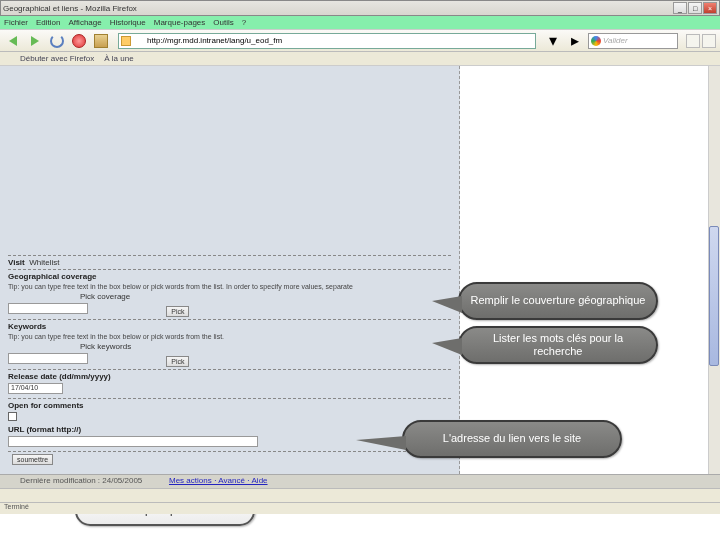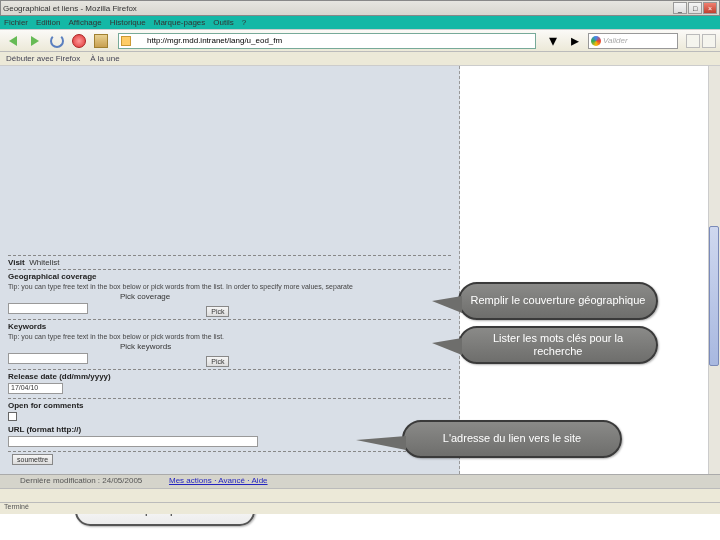--- a/index.html
+++ b/index.html
@@ -1,47 +1,47 @@
 <!DOCTYPE html>
 <html><head>
 <meta charset="utf-8">
 <style>
 *{box-sizing:border-box;margin:0;padding:0;font-family:Tahoma,Arial,sans-serif}
 body{width:720px;height:540px;background:#fff;overflow:hidden;position:relative}
 .titlebar{height:16px;background:linear-gradient(#e6e5e0,#d8d6cf);border:1px solid #888;display:flex;align-items:center;font-size:8px;padding:0 2px}
 .titlebar .title{flex:1;color:#333}
 .win-btn{width:14px;height:12px;background:linear-gradient(#f5f5f5,#ddd);border:1px solid #999;margin-left:1px;display:flex;align-items:center;justify-content:center;font-size:7px}
 .win-close{background:linear-gradient(#f08070,#c04030);color:#fff}
-.menubar{height:14px;background:#14b8a6;border-bottom:1px solid #ccc;display:flex;align-items:center;font-size:8px;gap:8px;padding:0 4px;color:#333}
+.menubar{height:14px;background:#86efac;border-bottom:1px solid #ccc;display:flex;align-items:center;font-size:8px;gap:8px;padding:0 4px;color:#333}
 .toolbar{height:22px;background:linear-gradient(#fbfaf7,#ece9d8);border-bottom:1px solid #bbb;display:flex;align-items:center;padding:0 4px;gap:4px}
 .tb-btn{width:18px;height:18px;display:flex;align-items:center;justify-content:center}
 .arrow-l{width:0;height:0;border-top:5px solid transparent;border-bottom:5px solid transparent;border-right:8px solid #6b5}
 .arrow-r{width:0;height:0;border-top:5px solid transparent;border-bottom:5px solid transparent;border-left:8px solid #6b5}
 .reload{width:14px;height:14px;border:2px solid #5a7fbf;border-radius:50%;border-top-color:transparent}
 .stop{width:14px;height:14px;border-radius:50%;background:radial-gradient(#f99,#d33);border:1px solid #a22}
 .home{width:14px;height:14px;background:linear-gradient(#e8d090,#c8a050);border:1px solid #a08030}
 .urlbar{flex:1;height:16px;background:#fff;border:1px solid #7a9;display:flex;align-items:center;font-size:8px;padding:0 2px;gap:16px;margin:0 4px}
 .urlicon{width:10px;height:10px;background:#fc6;border:1px solid #c93}
 .search{width:90px;height:16px;background:#fff;border:1px solid #999;display:flex;align-items:center;font-size:8px;padding:0 2px;gap:2px;font-style:italic;color:#aaa}
 .gicon{width:10px;height:10px;background:conic-gradient(#4285f4,#ea4335,#fbbc05,#34a853,#4285f4);border-radius:50%}
 .sidebtns{display:flex;gap:2px;margin-left:4px}
 .sq{width:14px;height:14px;background:#f5f5ee;border:1px solid #bbb}
-.bookbar{height:14px;background:#ece9d8;border-bottom:1px solid #ccc;display:flex;align-items:center;font-size:8px;gap:10px;padding:0 6px;color:#445}
+.bookbar{height:14px;background:#ece9d8;border-bottom:1px solid #ccc;display:flex;align-items:center;font-size:8px;gap:10px;padding:0 20px;color:#445}
 .content{position:relative;height:448px;background:#fff;display:flex}
 .leftpane{width:460px;background:#d9dfe7;border-right:1px dashed #999;position:relative}
 .form-area{position:absolute;left:8px;right:8px;top:187px;font-size:8px;color:#333}
 .dashed{border-top:1px dashed #888;margin:2px 0}
 .row{margin:2px 0}
 .lbl{font-weight:bold;color:#222;font-size:8px}
 .tip{color:#444;font-size:7px}
 .smallinp{display:inline-block;width:80px;height:11px;background:#fff;border:1px solid #999}
 .medinp{display:inline-block;width:55px;height:11px;background:#fff;border:1px solid #999}
 .chk{display:inline-block;width:9px;height:9px;background:#fff;border:1px solid #666}
 .btn{display:inline-block;padding:1px 4px;background:linear-gradient(#f5f5f5,#ddd);border:1px solid #888;font-size:7px;margin-left:4px}
-.pickline{margin-left:112px;font-size:8px}
+.pickline{margin-left:72px;font-size:8px}
 .link{color:#2424c0;text-decoration:underline}
 .rightpane{flex:1;background:#fff;position:relative}
 .vscroll{position:absolute;right:0;top:0;bottom:0;width:12px;background:#e8e6dd;border-left:1px solid #ccc}
 .thumb{position:absolute;right:1px;width:10px;height:140px;top:160px;background:linear-gradient(#cfd8ef,#a8b8e0);border:1px solid #7a8ab8;border-radius:2px}
 .callout{position:absolute;background:linear-gradient(#8a8a88,#6e6e6c);border:2px solid #3a3a3a;border-radius:22px;color:#fff;display:flex;align-items:center;justify-content:center;text-align:center;font-size:11px;line-height:1.2;padding:4px 10px;box-shadow:1px 1px 2px rgba(0,0,0,.3)}
 .callout::before{content:"";position:absolute;width:0;height:0}
 .c1{left:458px;top:216px;width:200px;height:38px}
 .c1::before{left:-28px;top:12px;border-top:5px solid transparent;border-bottom:12px solid transparent;border-right:30px solid #6e6e6c}
 .c2{left:458px;top:260px;width:200px;height:38px}
 .c2::before{left:-28px;top:10px;border-top:5px solid transparent;border-bottom:12px solid transparent;border-right:30px solid #6e6e6c}

